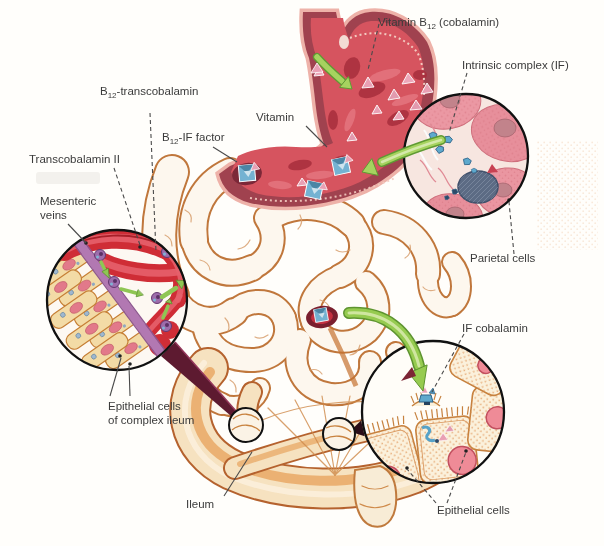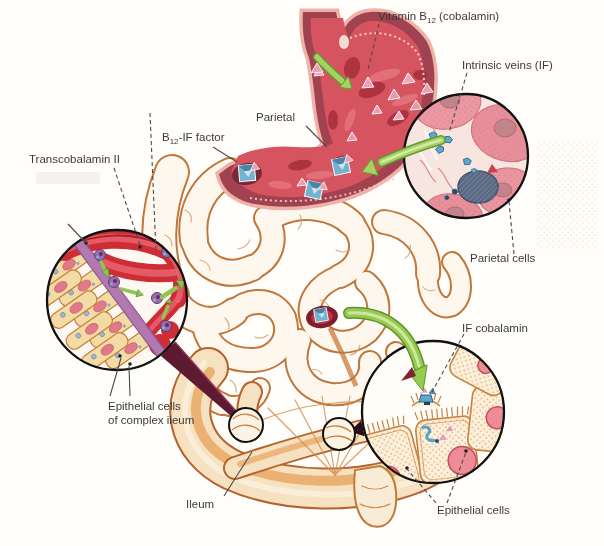--- a/index.html
+++ b/index.html
@@ -516,33 +516,38 @@
     <line x1="514" y1="254" x2="509" y2="202" stroke-dasharray="4,3"></line>
     <line x1="464" y1="334" x2="432" y2="392" stroke-dasharray="4,3"></line>
     <line x1="436" y1="503" x2="407" y2="469" stroke-dasharray="4,3"></line>
     <line x1="447" y1="503" x2="466" y2="452" stroke-dasharray="4,3"></line>
     <line x1="110" y1="396" x2="121" y2="358"></line>
     <line x1="130" y1="396" x2="129" y2="366"></line>
     <line x1="224" y1="496" x2="252" y2="452"></line>
   </g>
 </svg>
 
-<div class="lbl" style="left:378px;top:9px"><span>Vitamin B</span><sub>12</sub><span> (cobalamin)</span></div>
-
-<div class="lbl" style="left:462px;top:58px"><span>Intrinsic veins (IF)</span></div>
+<div class="lbl" style="left:378px;top:15px"><span>Vitamin B</span><sub>12</sub><span> (cobalamin)</span></div>
+
+<div class="lbl" style="left:462px;top:58px"><span>Intrinsic complex (IF)</span></div>
 
 <div class="lbl" style="left:100px;top:84px">
+      <span class="ln"><span>B</span><sub>12</sub><span>-transcobalamin</span></span>
     </div>
 
-<div class="lbl" style="left:256px;top:110px"><span>Parietal</span></div>
+<div class="lbl" style="left:256px;top:110px"><span>Vitamin</span></div>
 
 <div class="lbl" style="left:162px;top:130px"><span>B</span><sub>12</sub><span>-IF factor</span></div>
 
 <div class="lbl" style="left:29px;top:152px"><span>Transcobalamin II</span></div>
 
+<div class="lbl" style="left:40px;top:194px">
+      <span class="ln">Mesenteric</span>
+      <span class="ln">veins</span>
+    </div>
 
 <div class="lbl" style="left:470px;top:251px"><span>Parietal cells</span></div>
 
 <div class="lbl" style="left:462px;top:321px"><span>IF cobalamin</span></div>
 
 <div class="lbl" style="left:108px;top:399px">
       <span class="ln">Epithelial cells</span>
       <span class="ln">of complex ileum</span>
     </div>
 

